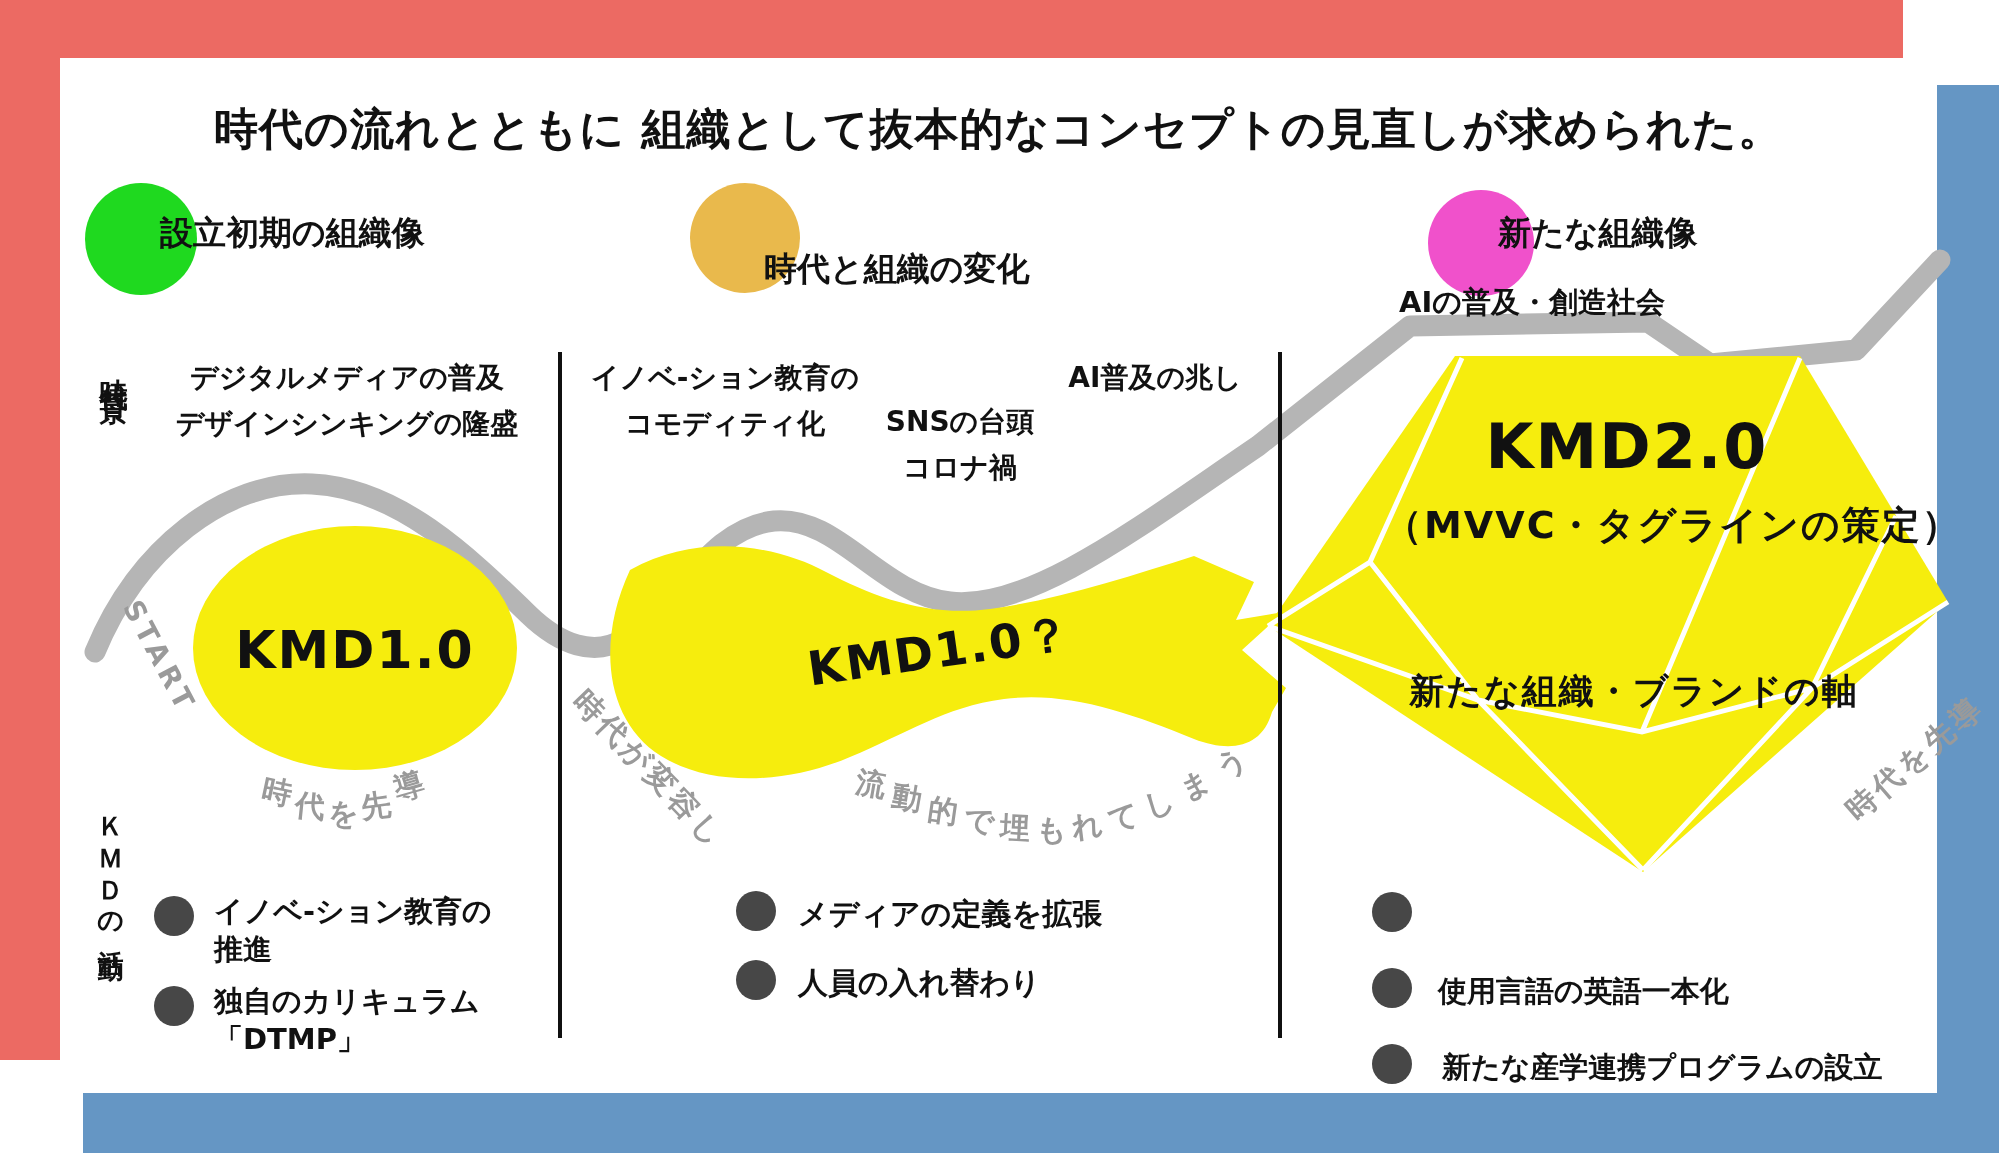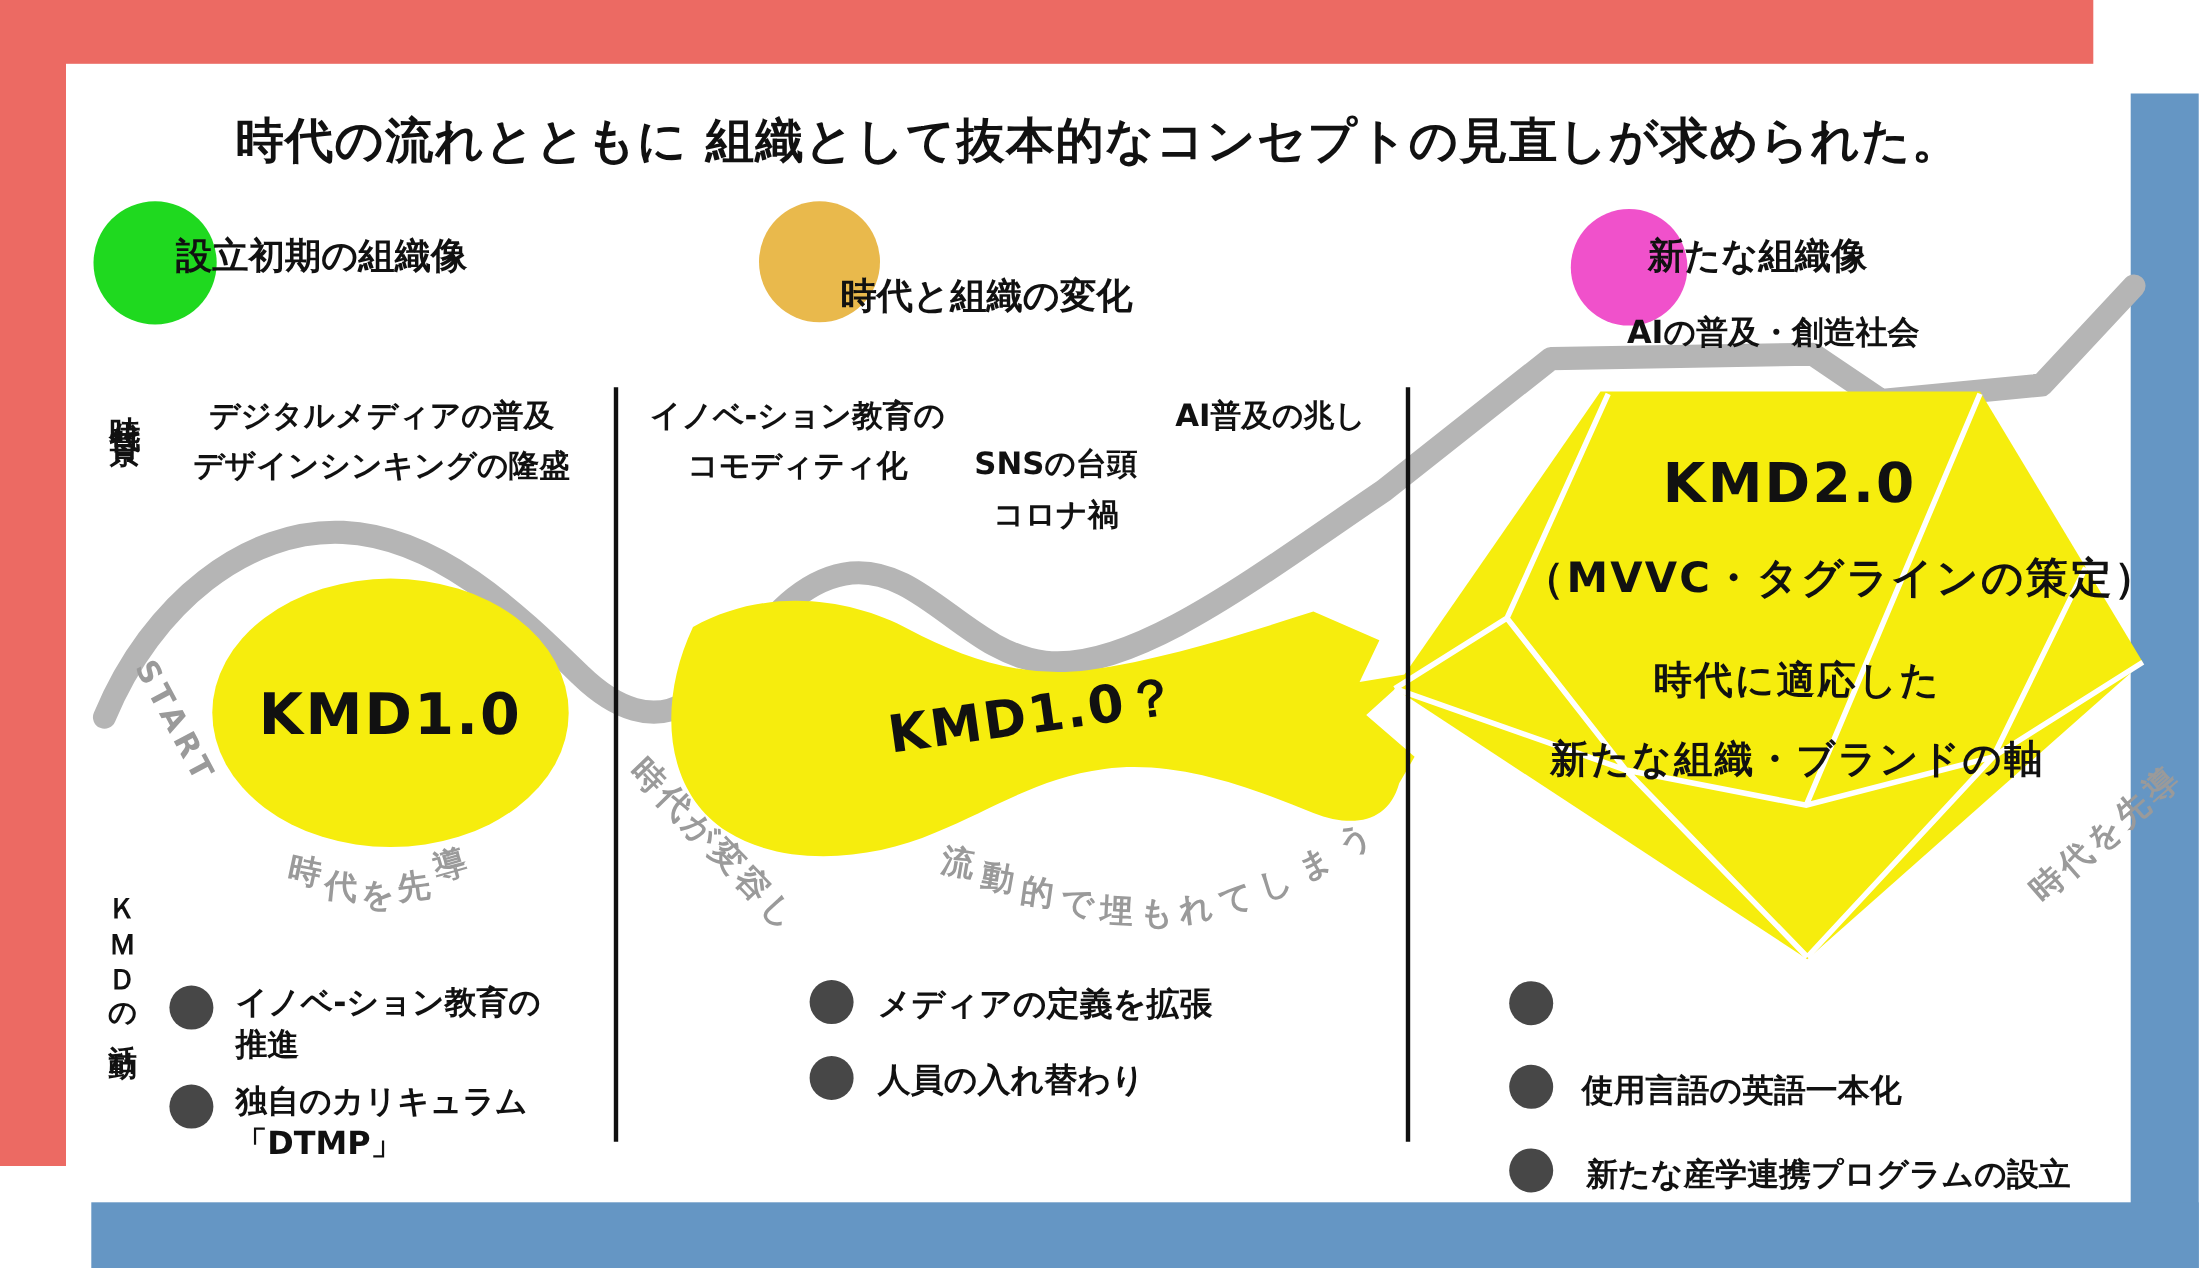--- a/index.html
+++ b/index.html
@@ -58,21 +58,21 @@
   <div class="txt" id="title">時代の流れとともに 組織として抜本的なコンセプトの見直しが求められた。</div>
 
   <div class="hdr-circle" style="left:85px;top:183px;width:112px;height:112px;background:var(--c-green);"></div>
   <div class="txt hdr" style="left:160px;top:212px;">設立初期の組織像</div>
 
   <div class="hdr-circle" style="left:690px;top:183px;width:110px;height:110px;background:var(--c-gold);"></div>
   <div class="txt hdr" style="left:764px;top:212px;margin-top:36px;">時代と組織の変化</div>
 
   <div class="hdr-circle" style="left:1428px;top:190px;width:106px;height:106px;background:var(--c-pink);"></div>
   <div class="txt hdr" style="left:1498px;top:212px;">新たな組織像</div>
-  <div class="txt sub" style="left:1412px;top:284px;width:400px;">AIの普及・創造社会</div>
+  <div class="txt sub" style="left:1332px;top:284px;width:400px;">AIの普及・創造社会</div>
 
   <div class="vlabel" style="left:94px;top:356px;height:170px;">時代背景</div>
   <div class="vlabel" style="left:94px;top:798px;height:210px;font-size:26px;">ＫＭＤの活動</div>
 
   <div class="txt ctx" style="left:147px;top:355px;width:400px;">
     <div>デジタルメディアの普及</div>
     <div>デザインシンキングの隆盛</div>
   </div>
 
   <div class="txt ctx" style="left:575px;top:355px;width:300px;">
@@ -110,23 +110,22 @@
     <span class="ac" style="left:108px;top:37px;transform:rotate(6deg);">で</span>
     <span class="ac" style="left:144px;top:44px;transform:rotate(3deg);">埋</span>
     <span class="ac" style="left:180px;top:46px;transform:rotate(-1deg);">も</span>
     <span class="ac" style="left:216px;top:42px;transform:rotate(-7deg);">れ</span>
     <span class="ac" style="left:252px;top:33px;transform:rotate(-13deg);">て</span>
     <span class="ac" style="left:288px;top:19px;transform:rotate(-19deg);">し</span>
     <span class="ac" style="left:324px;top:1px;transform:rotate(-26deg);">ま</span>
     <span class="ac" style="left:360px;top:-21px;transform:rotate(-33deg);">う</span>
   </div>
 
-  <div class="txt shape-label" style="left:1427px;top:408px;width:400px;font-size:50px;">KMD2.0</div>
+  <div class="txt shape-label" style="left:1427px;top:408px;width:400px;font-size:62px;">KMD2.0</div>
   <div class="txt shape-label" style="left:1384px;top:502px;width:500px;font-size:38px;">（MVVC・タグラインの策定）</div>
-  <div class="txt shape-label" style="left:1434px;top:598px;width:400px;font-size:35px;">時代に適応した</div>
   <div class="txt shape-label" style="left:1394px;top:670px;width:480px;font-size:35px;">新たな組織・ブランドの軸</div>
 
   <div class="txt gray" style="left:1838px;top:800px;font-size:30px;letter-spacing:4px;transform:rotate(-41deg);transform-origin:left top;white-space:nowrap;">時代を先導</div>
 
   <div class="bullet" style="left:154px;top:896px;"></div>
   <div class="txt act" style="left:214px;top:892px;">
     <div>イノベ-ション教育の</div>
     <div>推進</div>
   </div>
   <div class="bullet" style="left:154px;top:986px;"></div>

